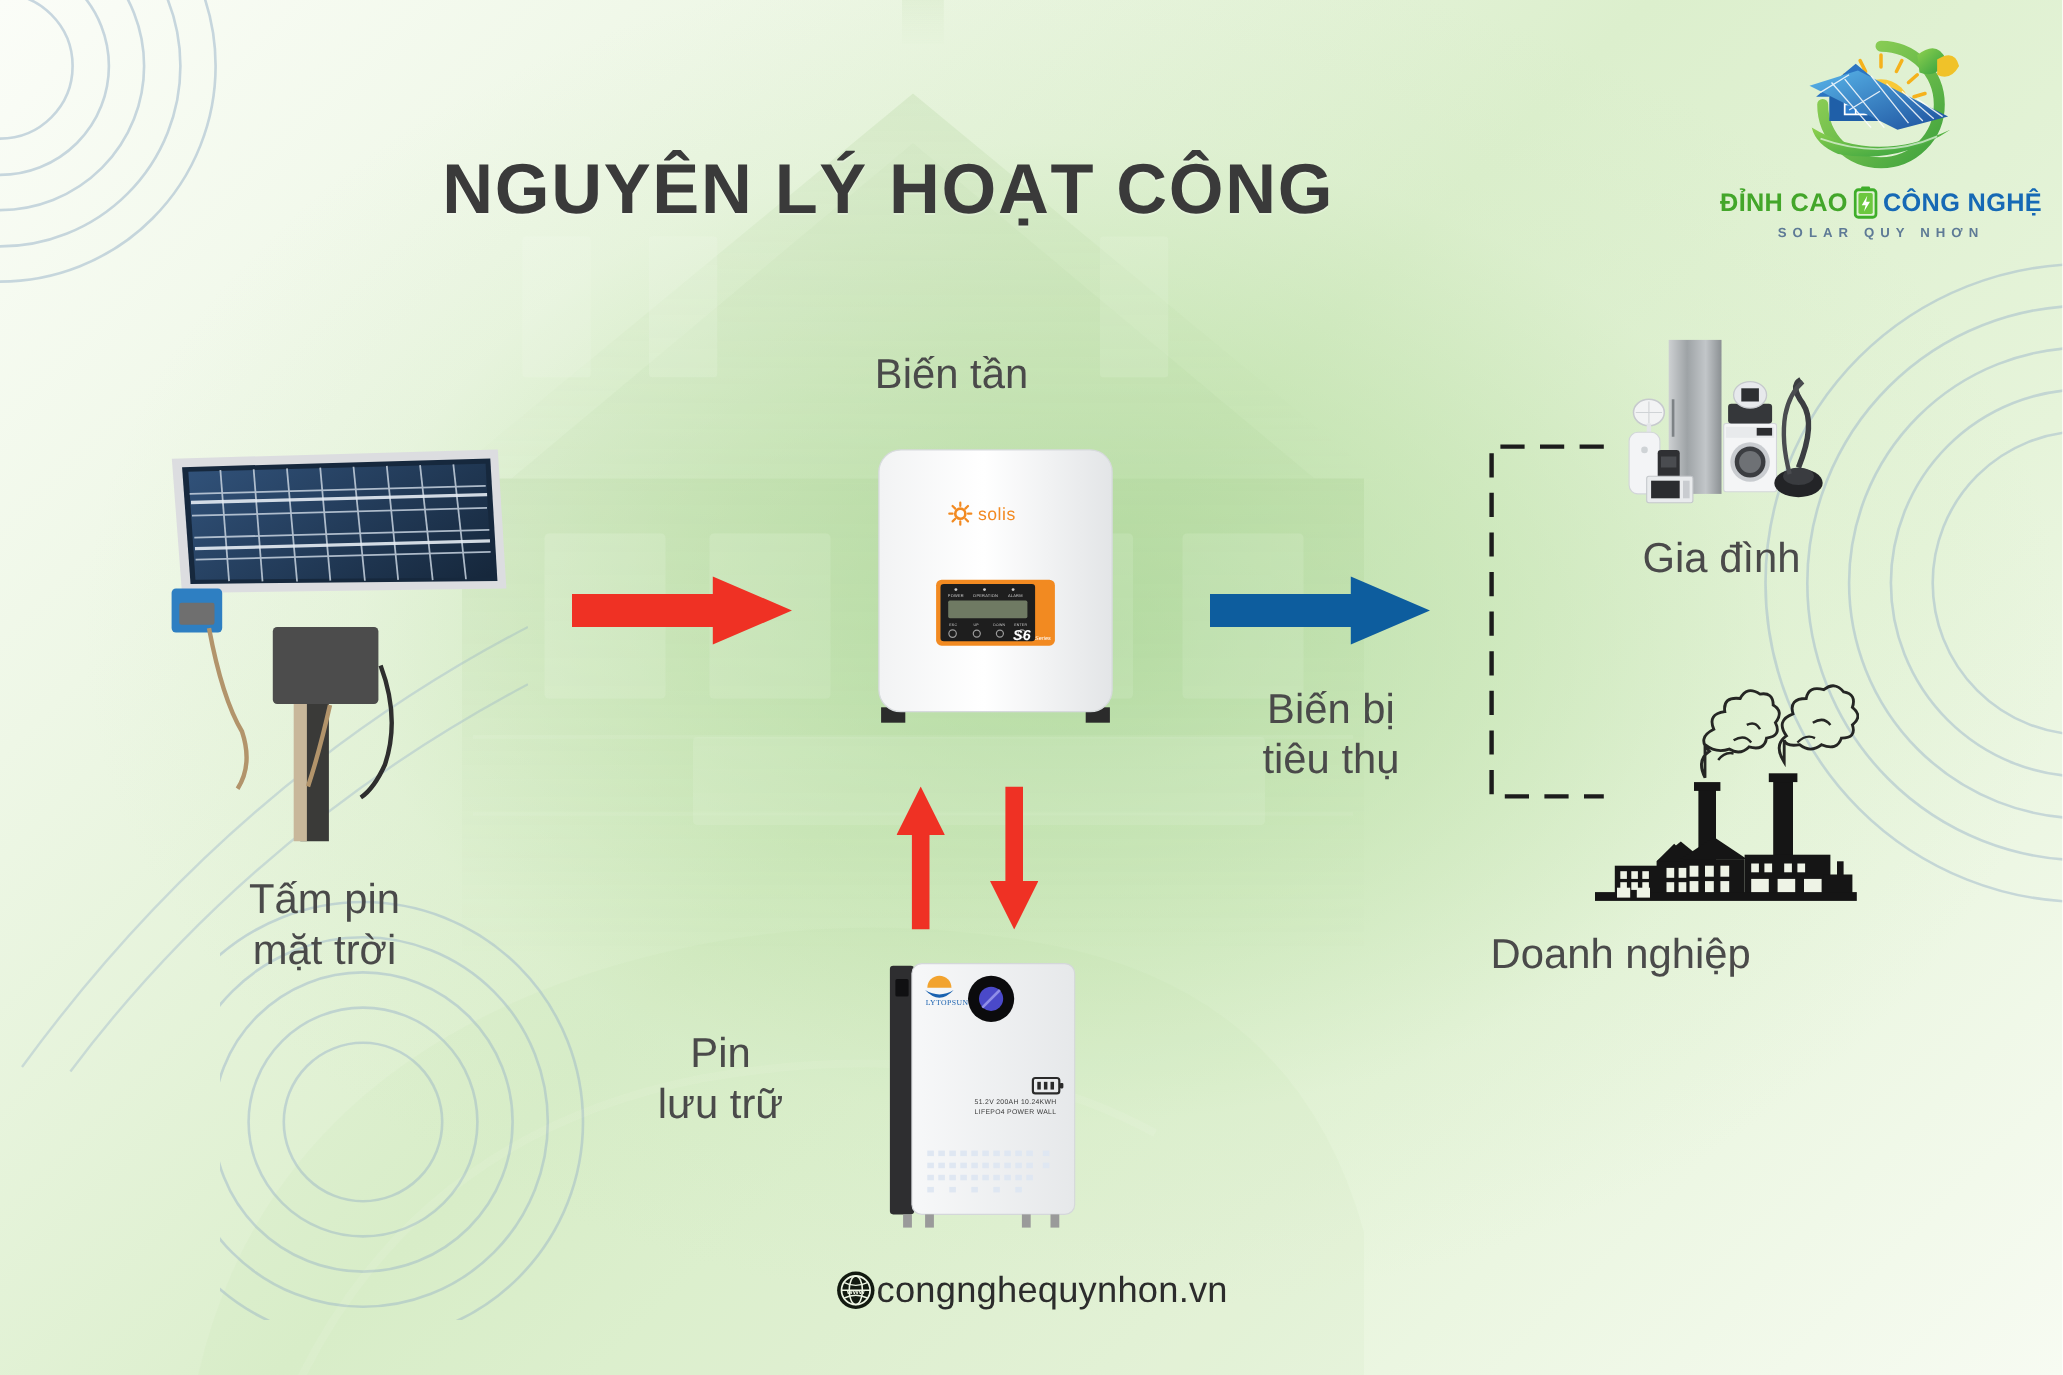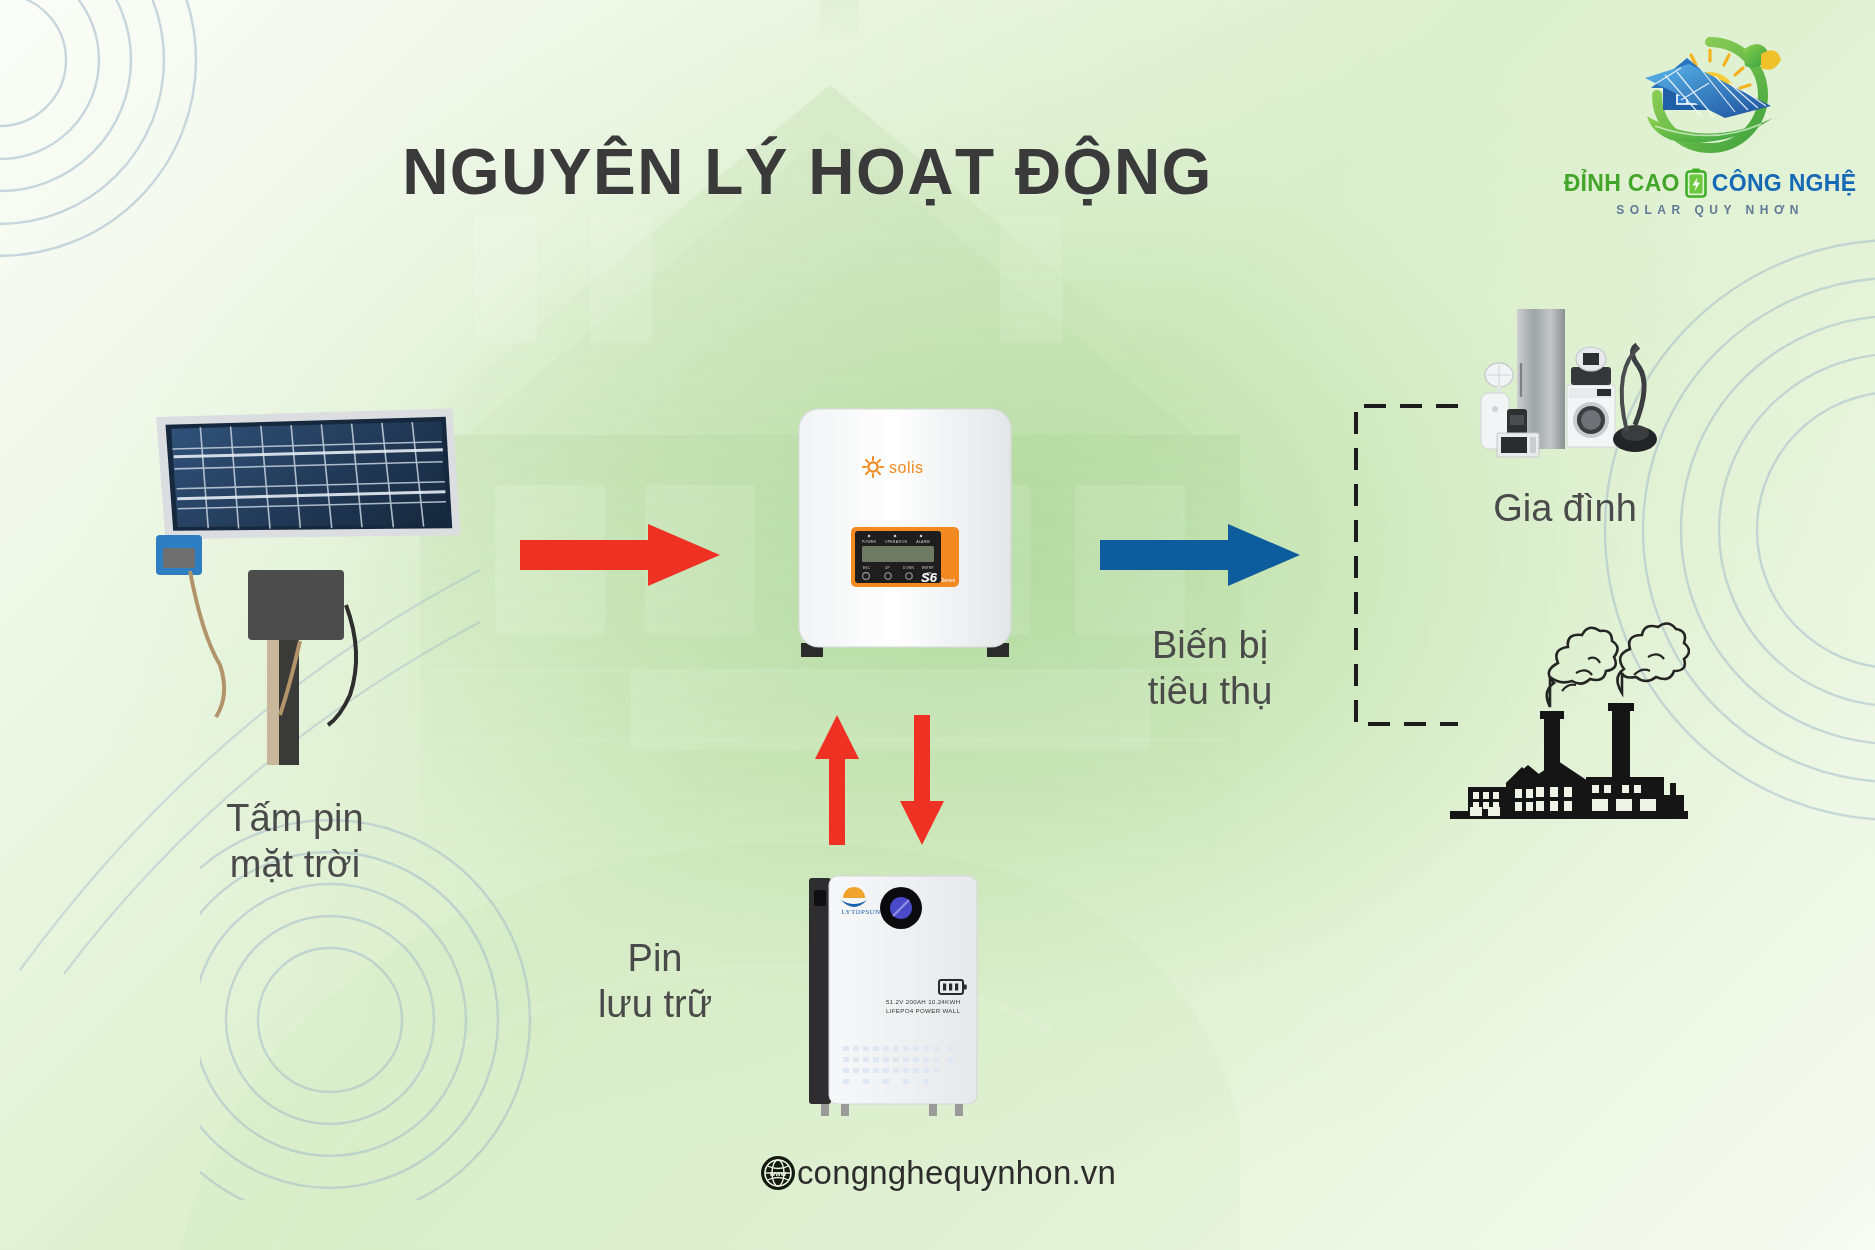--- a/index.html
+++ b/index.html
@@ -154,21 +154,21 @@
       <line x1="130" y1="690" x2="930" y2="690"></line>
       <line x1="130" y1="760" x2="930" y2="760"></line>
     </g>
   </svg>
 
   <svg class="hand-bg" viewBox="0 0 1160 700">
     <path d="M60 690 Q120 430 400 330 Q620 255 840 300 Q1060 345 1120 560 L1120 700 Z" fill="#a9cf8e" opacity=".30"></path>
     <path d="M150 700 Q260 470 520 420 Q760 378 930 470" fill="none" stroke="#ffffff" stroke-width="7" opacity=".25"></path>
   </svg>
 
-  <h1 class="title">NGUYÊN LÝ HOẠT ĐỘNG</h1>
+  <h1 class="title">NGUYÊN LÝ HOẠT CÔNG</h1>
 
   <div class="logo">
     <svg class="logo-mark" viewBox="0 0 250 135">
       <defs>
         <linearGradient id="pvG" x1="0" y1="0" x2="1" y2="1">
           <stop offset="0" stop-color="#59b6ea"></stop>
             <stop offset="1" stop-color="#1c4f9c"></stop>
         </linearGradient>
         <linearGradient id="leafG" x1="0" y1="0" x2="1" y2="1">
           <stop offset="0" stop-color="#8fd14f"></stop>
@@ -550,27 +550,29 @@
       <rect x="212" y="170" width="7" height="8"></rect>
         <rect x="224" y="170" width="7" height="8"></rect>
       <rect x="182" y="184" width="16" height="12"></rect>
         <rect x="206" y="184" width="16" height="12"></rect>
       <rect x="230" y="184" width="16" height="12"></rect>
       <rect x="60" y="192" width="12" height="9"></rect>
         <rect x="78" y="192" width="12" height="9"></rect>
     </g>
   </svg>
 
+  <div class="lbl lbl-inverter">Biến tần</div>
   <div class="lbl lbl-panel">Tấm pin
 mặt trời</div>
   <div class="lbl lbl-battery">Pin
 lưu trữ</div>
   <div class="lbl lbl-loads">Biến bị
 tiêu thụ</div>
   <div class="lbl lbl-family">Gia đình</div>
+  <div class="lbl lbl-business">Doanh nghiệp</div>
 
   <div class="footer">
     <svg class="globe-icon" viewBox="0 0 38 38">
       <circle cx="19" cy="19" r="17" fill="#121a10"></circle>
       <circle cx="19" cy="19" r="13" fill="none" stroke="#eef6e4" stroke-width="1.6"></circle>
       <ellipse cx="19" cy="19" rx="6" ry="13" fill="none" stroke="#eef6e4" stroke-width="1.4"></ellipse>
       <line x1="6" y1="19" x2="32" y2="19" stroke="#eef6e4" stroke-width="1.4"></line>
       <path d="M8.5 12 Q19 17 29.5 12" fill="none" stroke="#eef6e4" stroke-width="1.3"></path>
       <path d="M8.5 26 Q19 21 29.5 26" fill="none" stroke="#eef6e4" stroke-width="1.3"></path>
       <text x="19" y="22" font-family="Liberation Sans, sans-serif" font-size="7" font-weight="700" fill="#eef6e4" text-anchor="middle">www</text>

